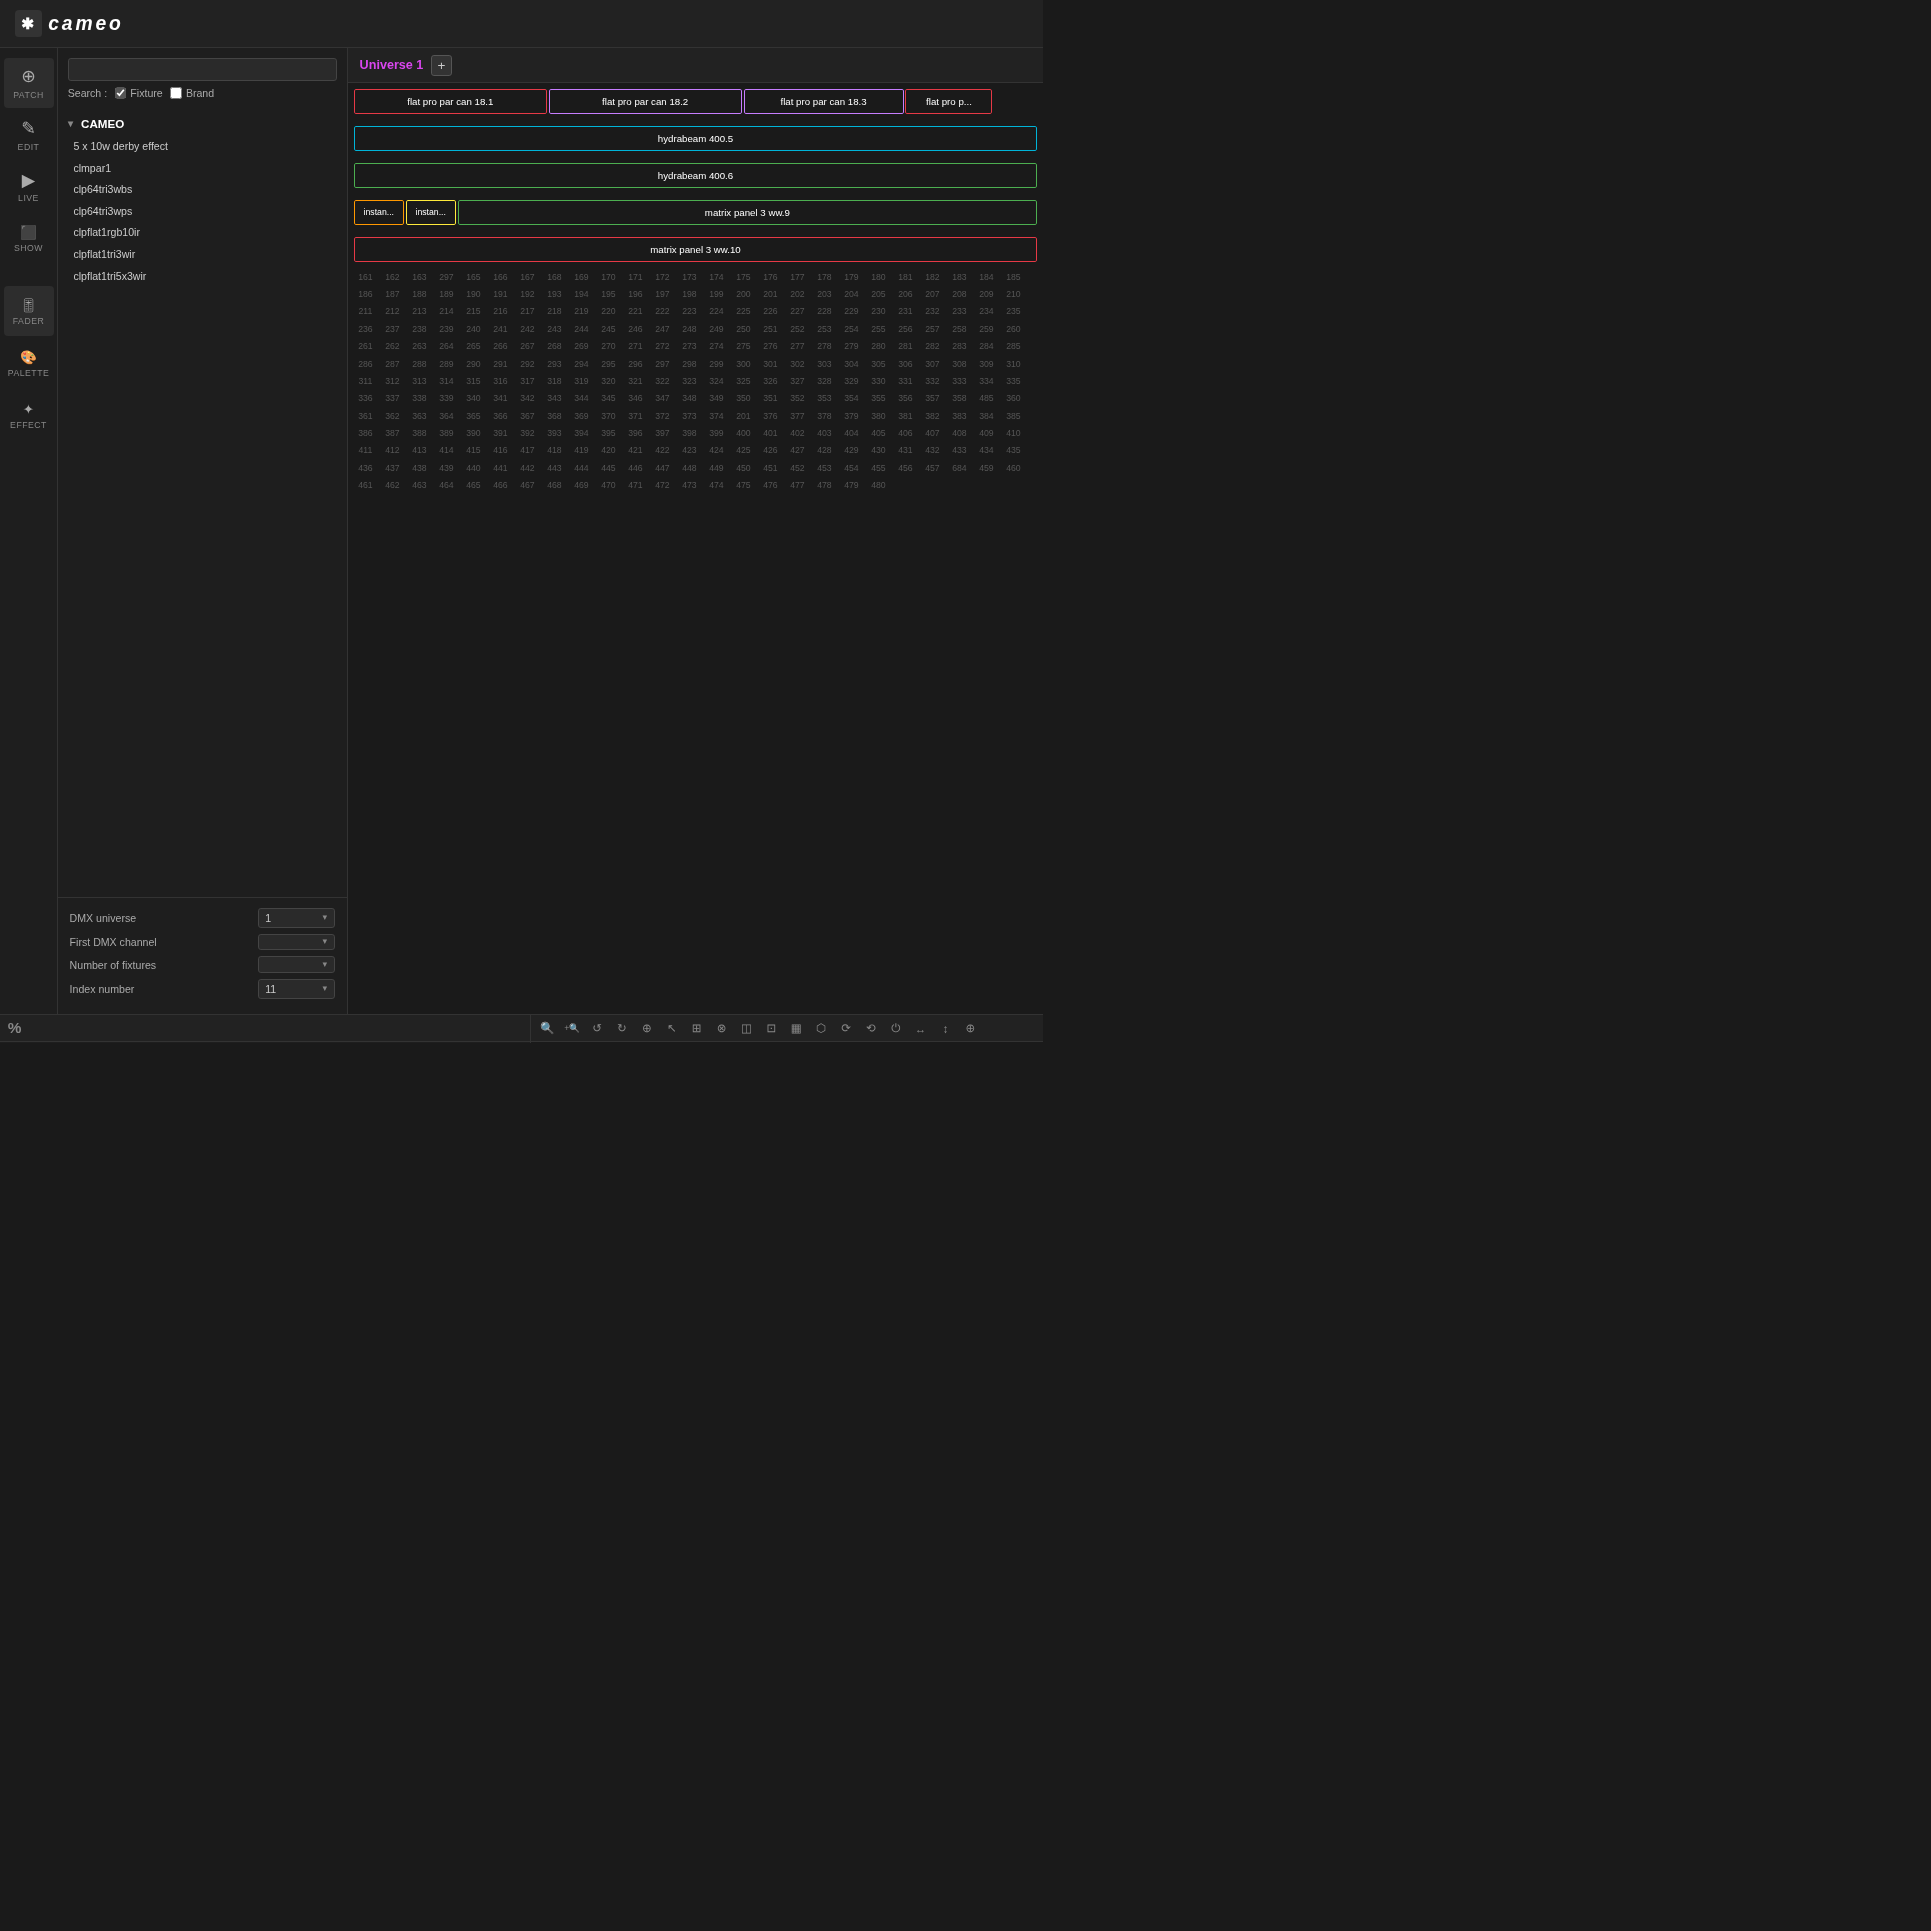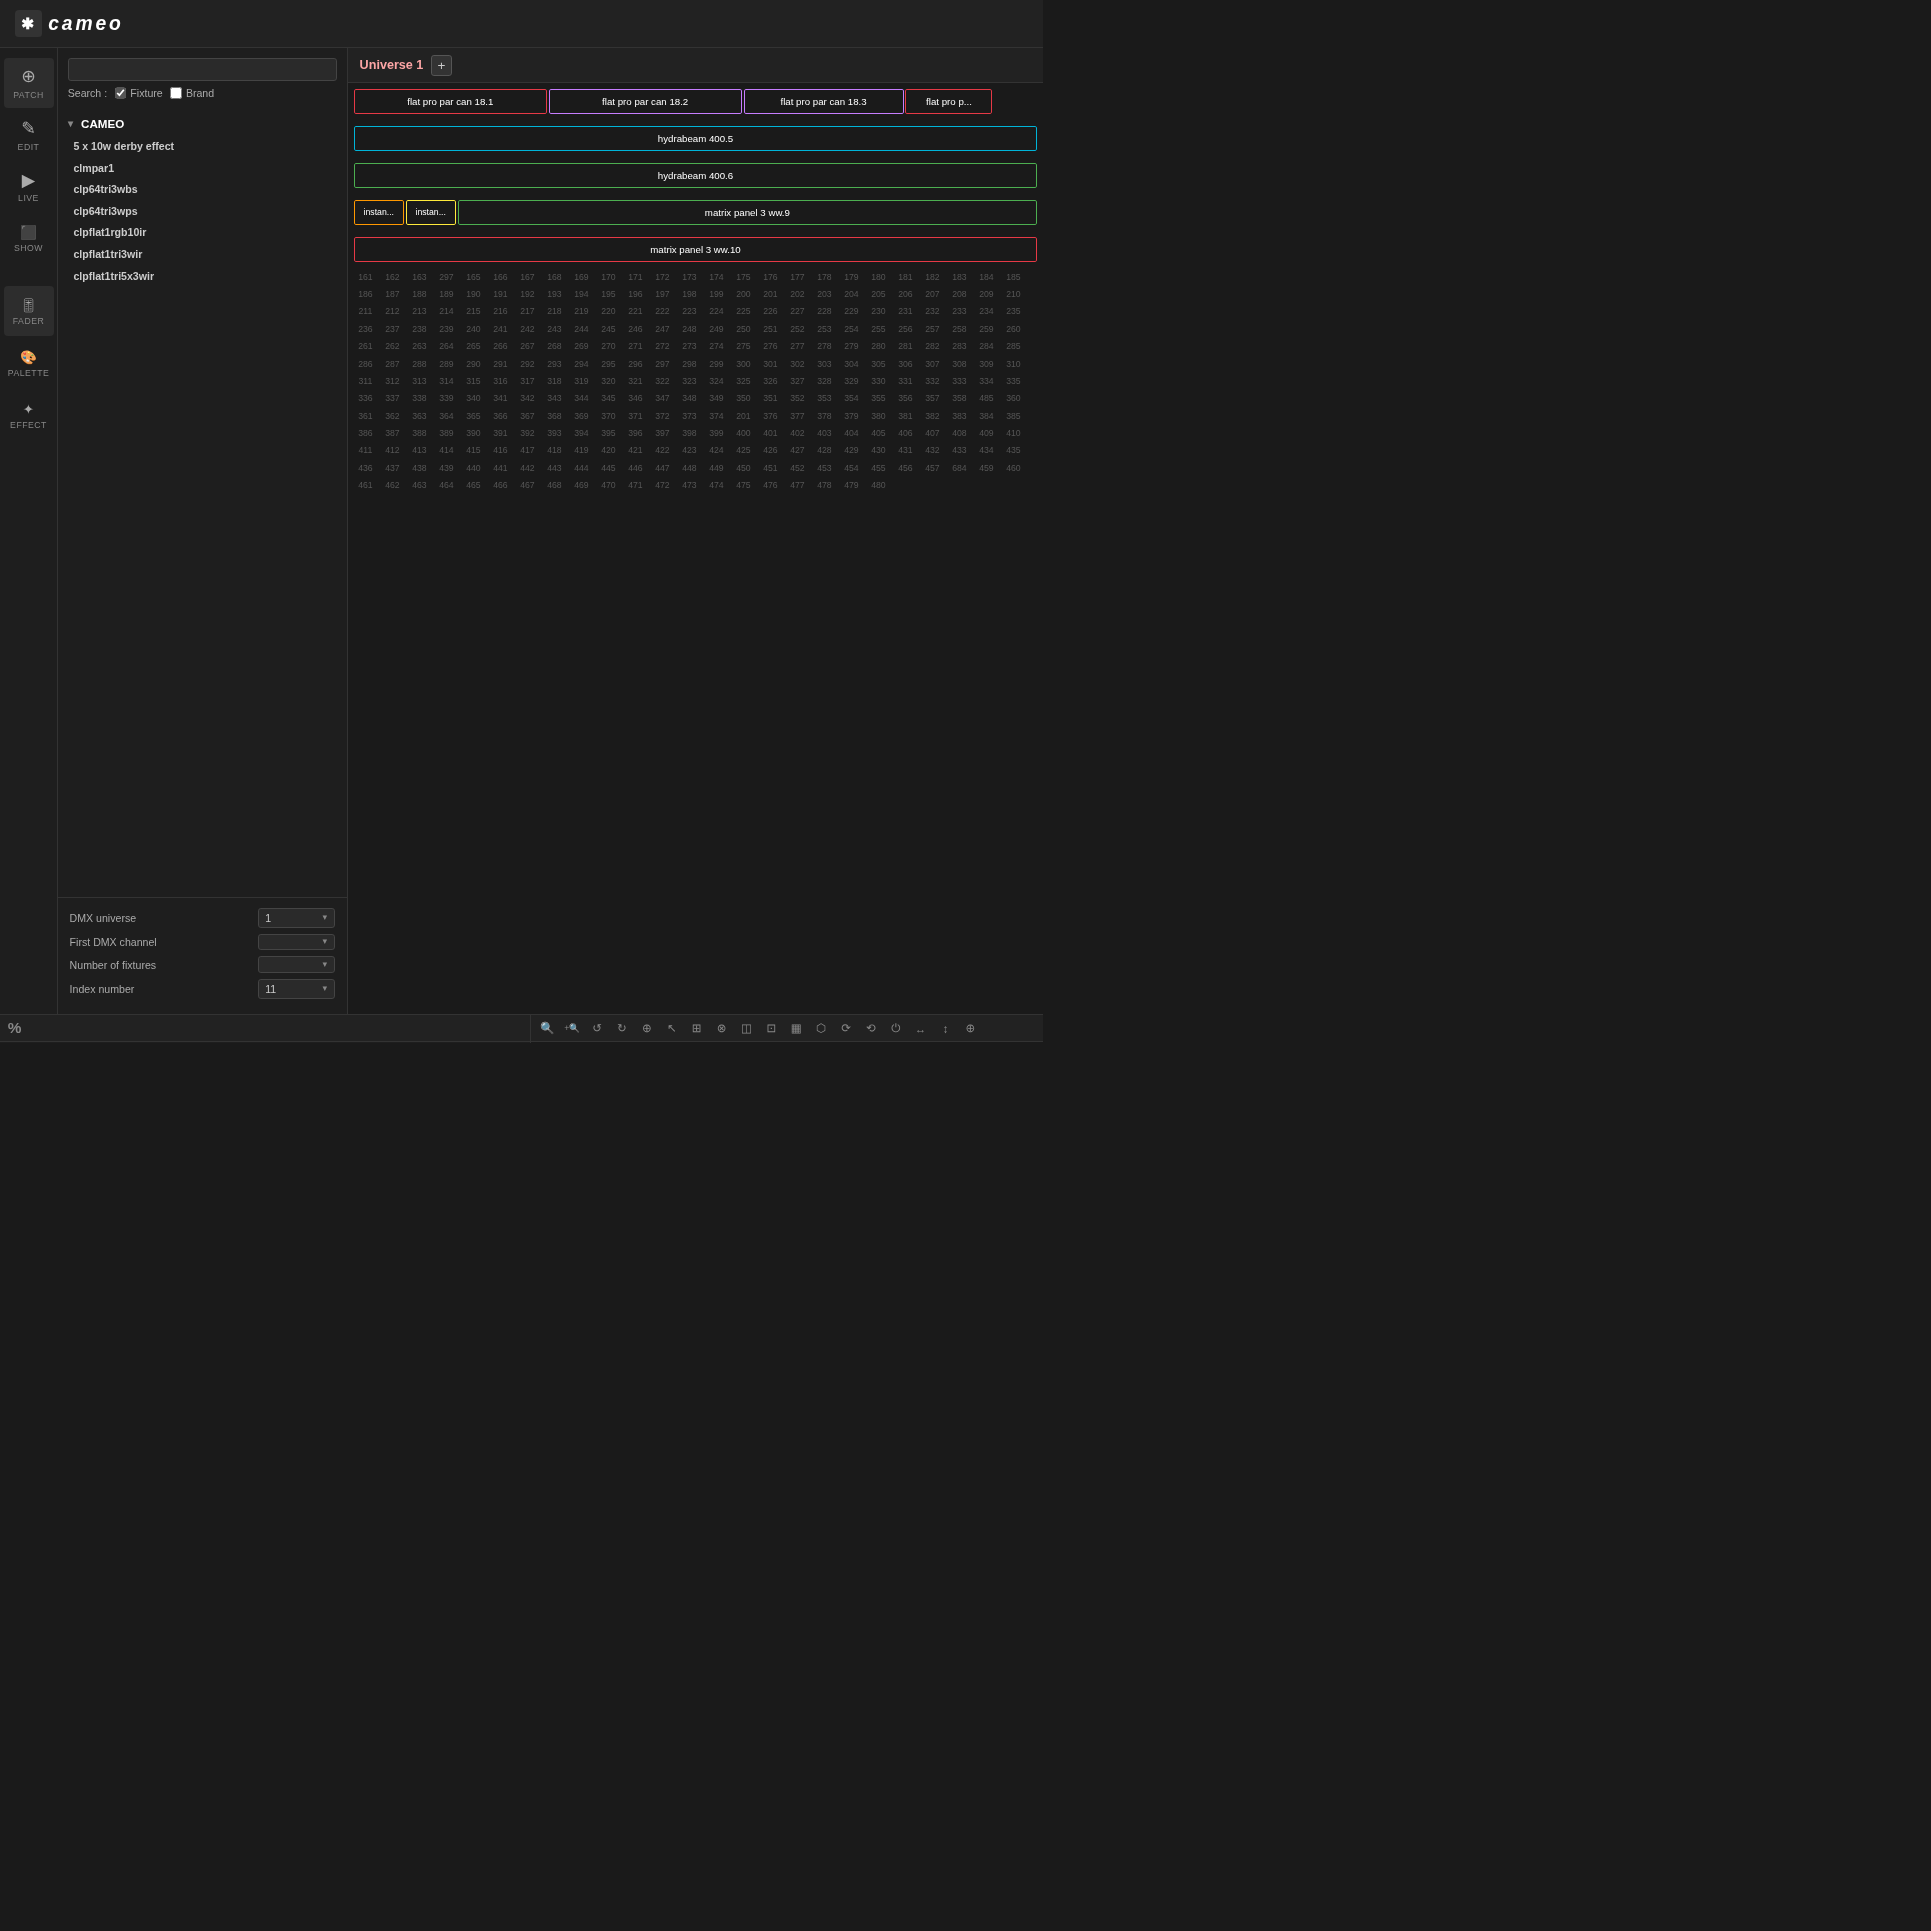--- a/index.html
+++ b/index.html
@@ -116,21 +116,20 @@
       padding: 3.9px 0;
     }
     .tree-item {
       padding: 4.8px 11.6px 4.8px 15.4px;
       cursor: pointer;
       display: flex;
       align-items: center;
       gap: 5.8px;
       font-size: 10.6px;
       color: #ccc;
-      font-weight: bold;
     }
     .tree-root {
       padding: 4.8px 7.7px;
       display: flex;
       align-items: center;
       gap: 5.8px;
       font-size: 11.6px;
       font-weight: bold;
       color: #fff;
       cursor: pointer;
@@ -177,21 +176,21 @@
     #universe-header {
       height: 35px;
       background: #222;
       border-bottom: 1px solid #333;
       display: flex;
       align-items: center;
       padding: 0 11.6px;
       gap: 7.7px;
     }
     #universe-title {
-      color: #fca5a5;
+      color: #d946ef;
       font-size: 12.6px;
       font-weight: bold;
     }
     #add-universe-btn {
       width: 21px;
       height: 21px;
       background: #333;
       border: 1px solid #555;
       border-radius: 2.9px;
       color: #ccc;

